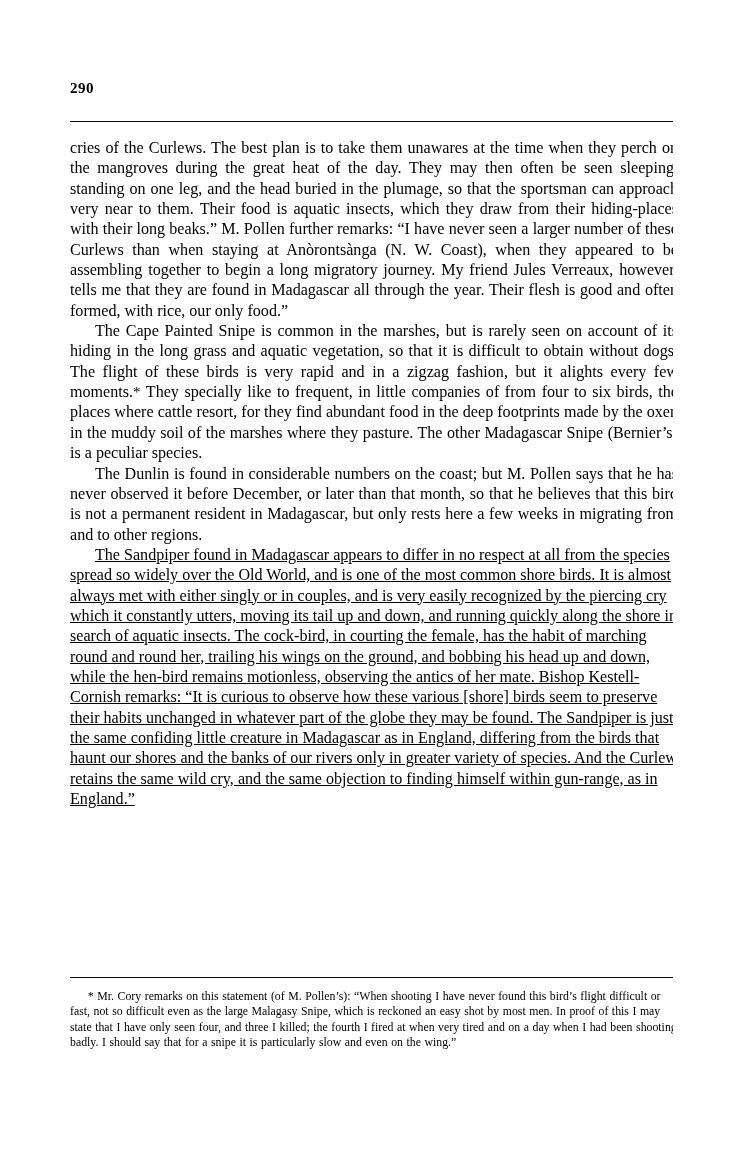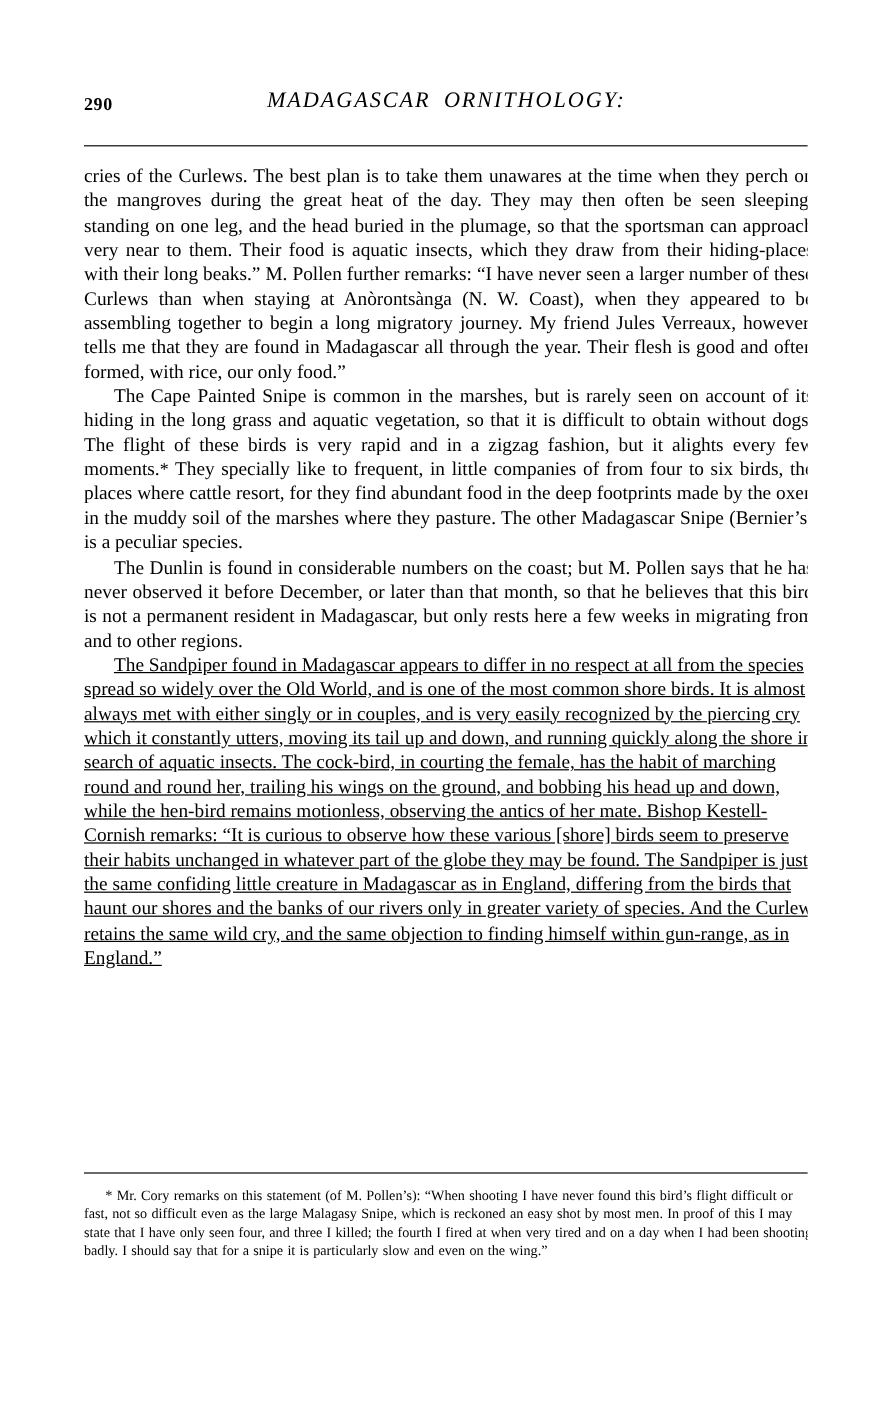--- a/index.html
+++ b/index.html
@@ -117,21 +117,20 @@
   }
 </style>
 </head>
 <body>
 
 <div class="page">
   <div class="content">
 
     <div class="running-head">
       <div class="folio">290</div>
-      <div class="head-title">MADAGASCAR  ORNITHOLOGY:</div>
     </div>
     <div class="rule head-rule"></div>
 
     <div class="body-text">
       <p class="first"><span>cries of the Curlews.  The best plan is to take them unawares at the time when they perch on the mangroves during the great heat of the day.  They may then often be seen sleeping, standing on one leg, and the head buried in the plumage, so that the sportsman can approach very near to them.  Their food is aquatic insects, which they draw from their hiding-places with their long beaks.”  M. Pollen further remarks: “I have never seen a larger number of these Curlews than when staying at Anòrontsànga (N. W. Coast), when they appeared to be assembling together to begin a long migratory journey.  My friend Jules Verreaux, however, tells me that they are found in Madagascar all through the year. Their flesh is good and often formed, with rice, our only food.”</span></p>
       <p><span>The Cape Painted Snipe is common in the marshes, but is rarely seen on account of its hiding in the long grass and aquatic vegetation, so that it is difficult to obtain without dogs. The flight of these birds is very rapid and in a zigzag fashion, but it alights every few moments.</span><span class="fn-ref">*</span><span>  They specially like to frequent, in little companies of from four to six birds, the places where cattle resort, for they find abundant food in the deep footprints made by the oxen in the muddy soil of the marshes where they pasture.  The other Madagascar Snipe (Bernier’s) is a peculiar species.</span></p>
       <p><span>The Dunlin is found in considerable numbers on the coast; but M. Pollen says that he has never observed it before December, or later than that month, so that he believes that this bird is not a permanent resident in Madagascar, but only rests here a few weeks in migrating from and to other regions.</span></p>
       <p><span>The Sandpiper found in Madagascar appears to differ in no respect at all from the species spread so widely over the Old World, and is one of the most common shore birds. It is almost always met with either singly or in couples, and is very easily recognized by the piercing cry which it constantly utters, moving its tail up and down, and running quickly along the shore in search of aquatic insects.  The cock-bird, in courting the female, has the habit of marching round and round her, trailing his wings on the ground, and bobbing his head up and down, while the hen-bird remains motionless, observing the antics of her mate.  Bishop Kestell-Cornish remarks: “It is curious to observe how these various [shore] birds seem to preserve their habits unchanged in whatever part of the globe they may be found.  The Sandpiper is just the same confiding little creature in Madagascar as in England, differing from the birds that haunt our shores and the banks of our rivers only in greater variety of species.  And the Curlew retains the same wild cry, and the same objection to finding himself within gun-range, as in England.”</span></p>
     </div>
 

